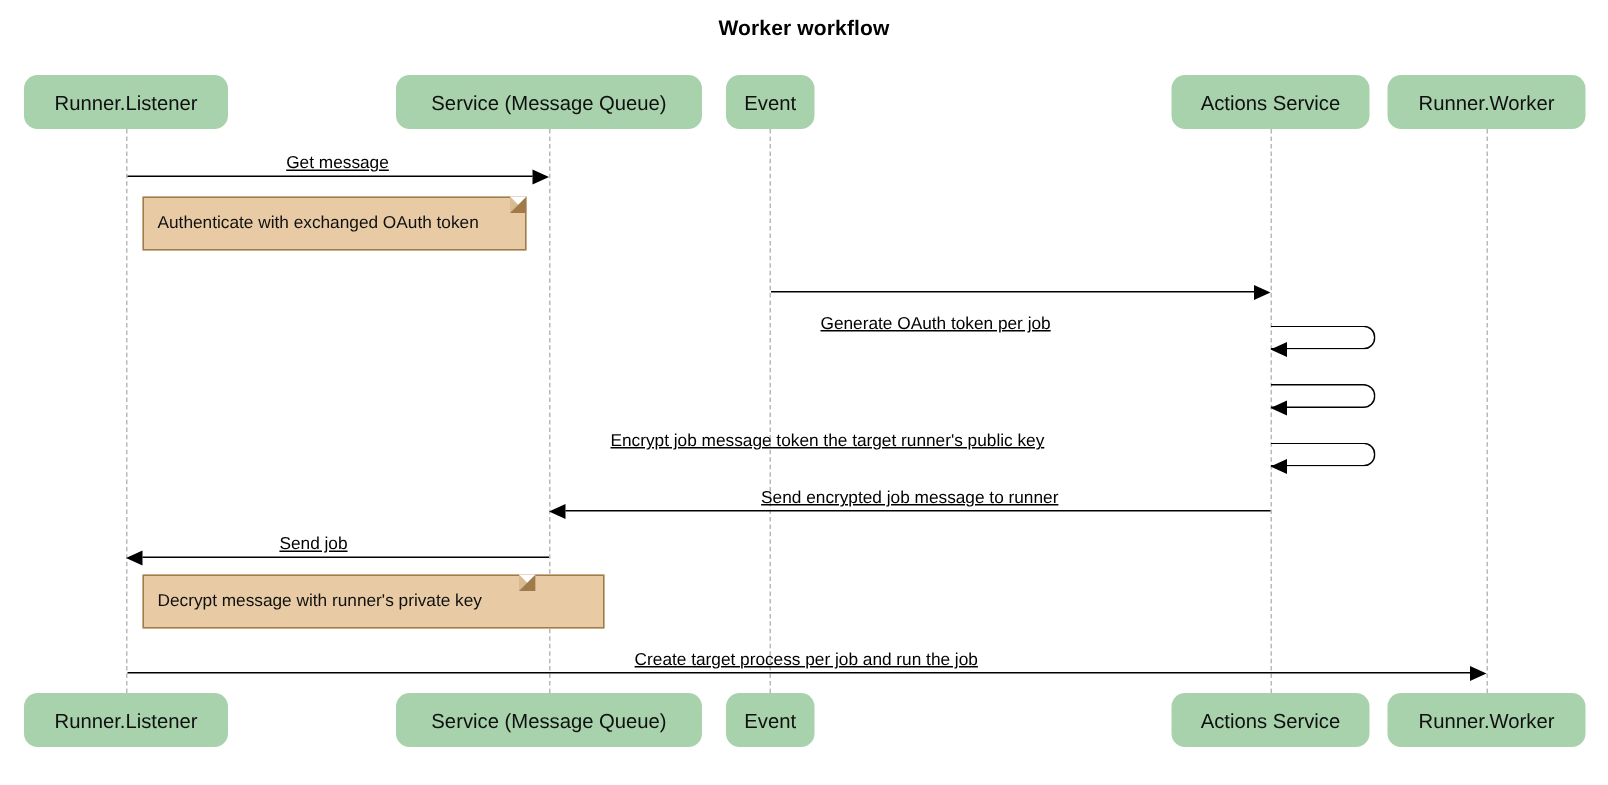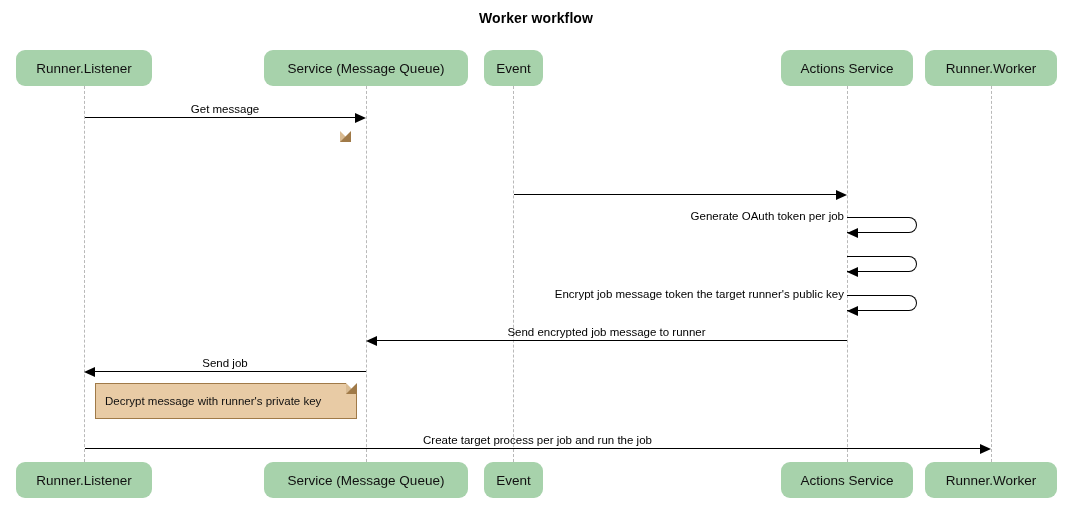--- a/index.html
+++ b/index.html
@@ -64,26 +64,27 @@
   }
   .arrowhead.left {
     border-right: 11px solid #000000;
   }
   .msg-label {
     position: absolute;
     font-size: 11.5px;
     color: #000000;
     white-space: nowrap;
     text-align: center;
+    text-decoration: underline;
   }
   .msg-label.centered {
     text-align: center;
   }
   .msg-label.right-aligned {
-    text-align: right;
+    text-align: left;
   }
   .selfloop {
     position: absolute;
     box-sizing: border-box;
     border: 1.4px solid #000000;
     border-left: none;
     border-top-right-radius: 11px;
     border-bottom-right-radius: 11px;
   }
   .note {
@@ -139,20 +140,23 @@
     <span>Actions Service</span>
   </div>
   <div class="participant" style="left:925px; top:50px; width:132px;">
     <span>Runner.Worker</span>
   </div>
 
   <div class="msg-label centered" style="left:84px; top:103px; width:282px;">Get message</div>
   <div class="msg-line" style="left:85px; top:117px; width:270px;"></div>
   <div class="arrowhead right" style="left:355px; top:112.5px;"></div>
 
+  <div class="note" style="left:95px; top:131px; width:256px; height:36px;">
+    <span>Authenticate with exchanged OAuth token</span>
+  </div>
   <div class="note-fold" style="left:340px; top:131px;"></div>
   <div class="note-fold-edge" style="left:340px; top:131px;"></div>
 
   <div class="msg-line" style="left:514px; top:194px; width:322px;"></div>
   <div class="arrowhead right" style="left:836px; top:189.5px;"></div>
 
   <div class="msg-label right-aligned" style="left:547px; top:210px; width:297px;">Generate OAuth token per job</div>
   <div class="selfloop" style="left:847px; top:217px; width:70px; height:16px;"></div>
   <div class="arrowhead left" style="left:847px; top:228px;"></div>
 
@@ -160,25 +164,25 @@
   <div class="arrowhead left" style="left:847px; top:267px;"></div>
 
   <div class="msg-label right-aligned" style="left:407px; top:288px; width:437px;">Encrypt job message token the target runner's public key</div>
   <div class="selfloop" style="left:847px; top:295px; width:70px; height:16px;"></div>
   <div class="arrowhead left" style="left:847px; top:306px;"></div>
 
   <div class="msg-label centered" style="left:366px; top:326px; width:481px;">Send encrypted job message to runner</div>
   <div class="msg-line" style="left:377px; top:340px; width:470px;"></div>
   <div class="arrowhead left" style="left:366px; top:335.5px;"></div>
 
-  <div class="msg-label centered" style="left:84px; top:357px; width:282px;">Send job</div>
+  <div class="msg-label centered" style="left:68px; top:357px; width:282px;">Send job</div>
   <div class="msg-line" style="left:95px; top:371px; width:271px;"></div>
   <div class="arrowhead left" style="left:84px; top:366.5px;"></div>
 
-  <div class="note" style="left:95px; top:383px; width:262px; height:36px;">
+  <div class="note" style="left:95px; top:383px; width:308px; height:36px;">
     <span>Decrypt message with runner's private key</span>
   </div>
   <div class="note-fold" style="left:346px; top:383px;"></div>
   <div class="note-fold-edge" style="left:346px; top:383px;"></div>
 
   <div class="msg-label centered" style="left:84px; top:434px; width:907px;">Create target process per job and run the job</div>
   <div class="msg-line" style="left:85px; top:448px; width:895px;"></div>
   <div class="arrowhead right" style="left:980px; top:443.5px;"></div>
 
   <div class="participant" style="left:16px; top:462px; width:136px;">

